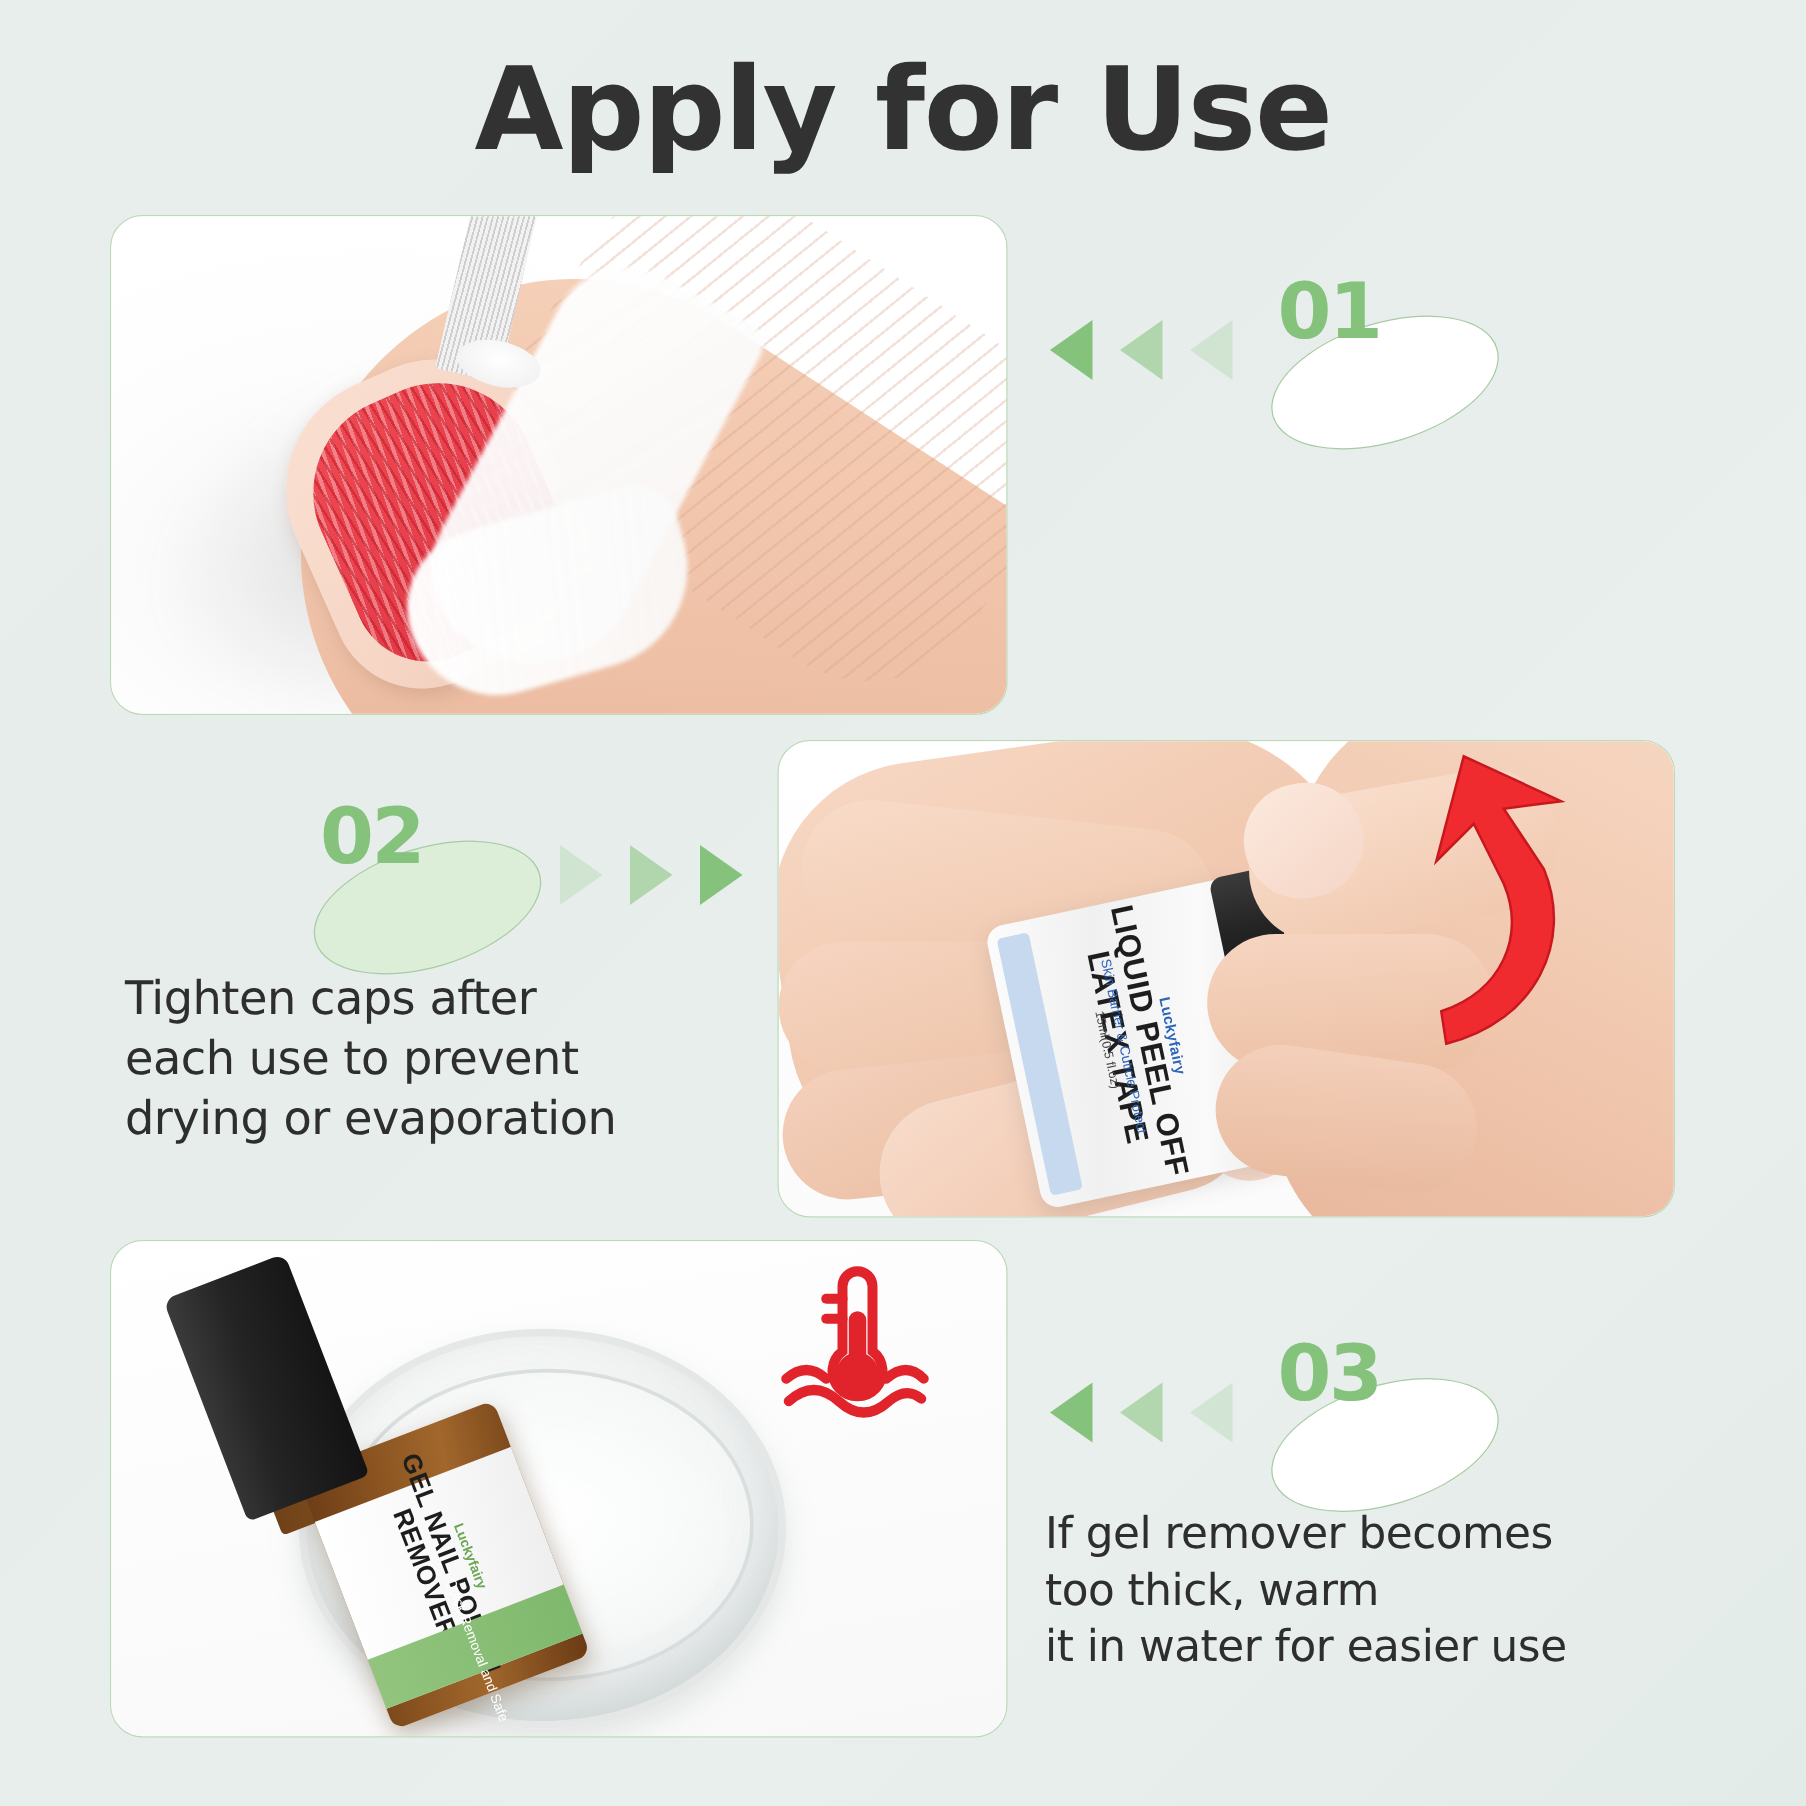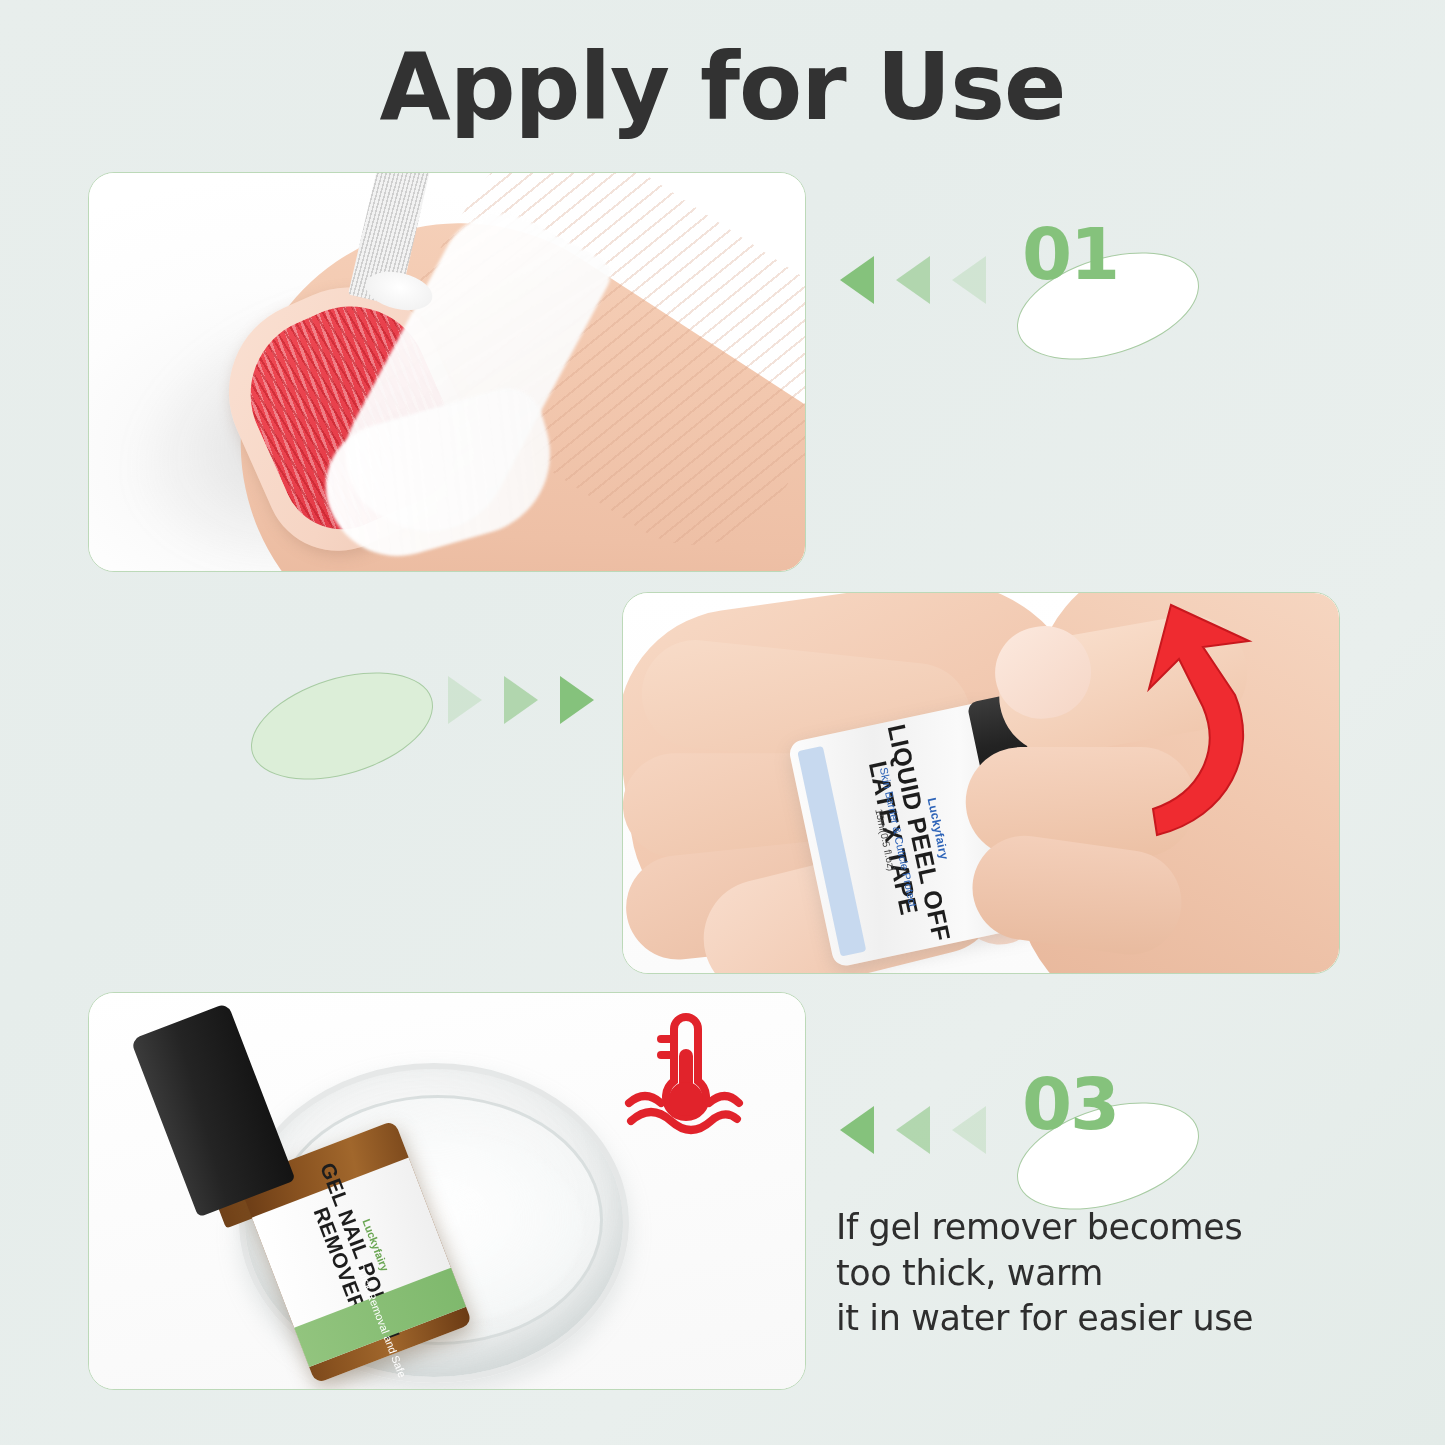--- a/index.html
+++ b/index.html
@@ -229,21 +229,21 @@
   #step-3 .badge-wrap{ left:172px; top:0;text-align:right; }
   .badge-ellipse{
     position:absolute; left:6px; top:38px; width:188px; height:96px;
     border-radius:50%; transform:rotate(-17deg);
     border:1.3px solid #a7cba2;
   }
   .badge-ellipse.white{ background:#ffffff; }
   .badge-ellipse.green{ background:#dceed8; }
   .badge-num{
     position:absolute; left:14px; top:-8px;
-    font-size:72px; font-weight:bold; color:#85c27c;
+    font-size:62px; font-weight:bold; color:#85c27c;
     font-family:"DejaVu Sans", sans-serif; letter-spacing:-2px;
   }
   .tri-row{ position:absolute; top:36px; display:flex; gap:22px; align-items:center; }
   #step-1 .tri-row{ left:4px; }
   #step-3 .tri-row{ left:4px; }
   #step-2 .tri-row{ left:348px; }
   .tri{ width:0; height:0; border-top:24px solid transparent; border-bottom:24px solid transparent; }
   .tri-left{ border-right:34px solid #85c27c; }
   .tri-right{ border-left:34px solid #85c27c; }
 
@@ -366,27 +366,31 @@
       <div class="badge-ellipse white"></div>
       <div class="badge-num">01</div>
     </div>
   </div>
 </div>
 
 <div class="step" id="step-2">
   <div class="step-head">
     <div class="badge-wrap">
       <div class="badge-ellipse green"></div>
+      <div class="badge-num">02</div>
     </div>
     <div class="tri-row">
       <div class="tri tri-right" style="opacity:.22"></div>
       <div class="tri tri-right" style="opacity:.55"></div>
       <div class="tri tri-right" style="opacity:1"></div>
     </div>
   </div>
+  <div class="step-body">Tighten caps after
+each use to prevent
+drying or evaporation</div>
 </div>
 
 <div class="step" id="step-3">
   <div class="step-head">
     <div class="tri-row">
       <div class="tri tri-left" style="opacity:1"></div>
       <div class="tri tri-left" style="opacity:.55"></div>
       <div class="tri tri-left" style="opacity:.22"></div>
     </div>
     <div class="badge-wrap">

